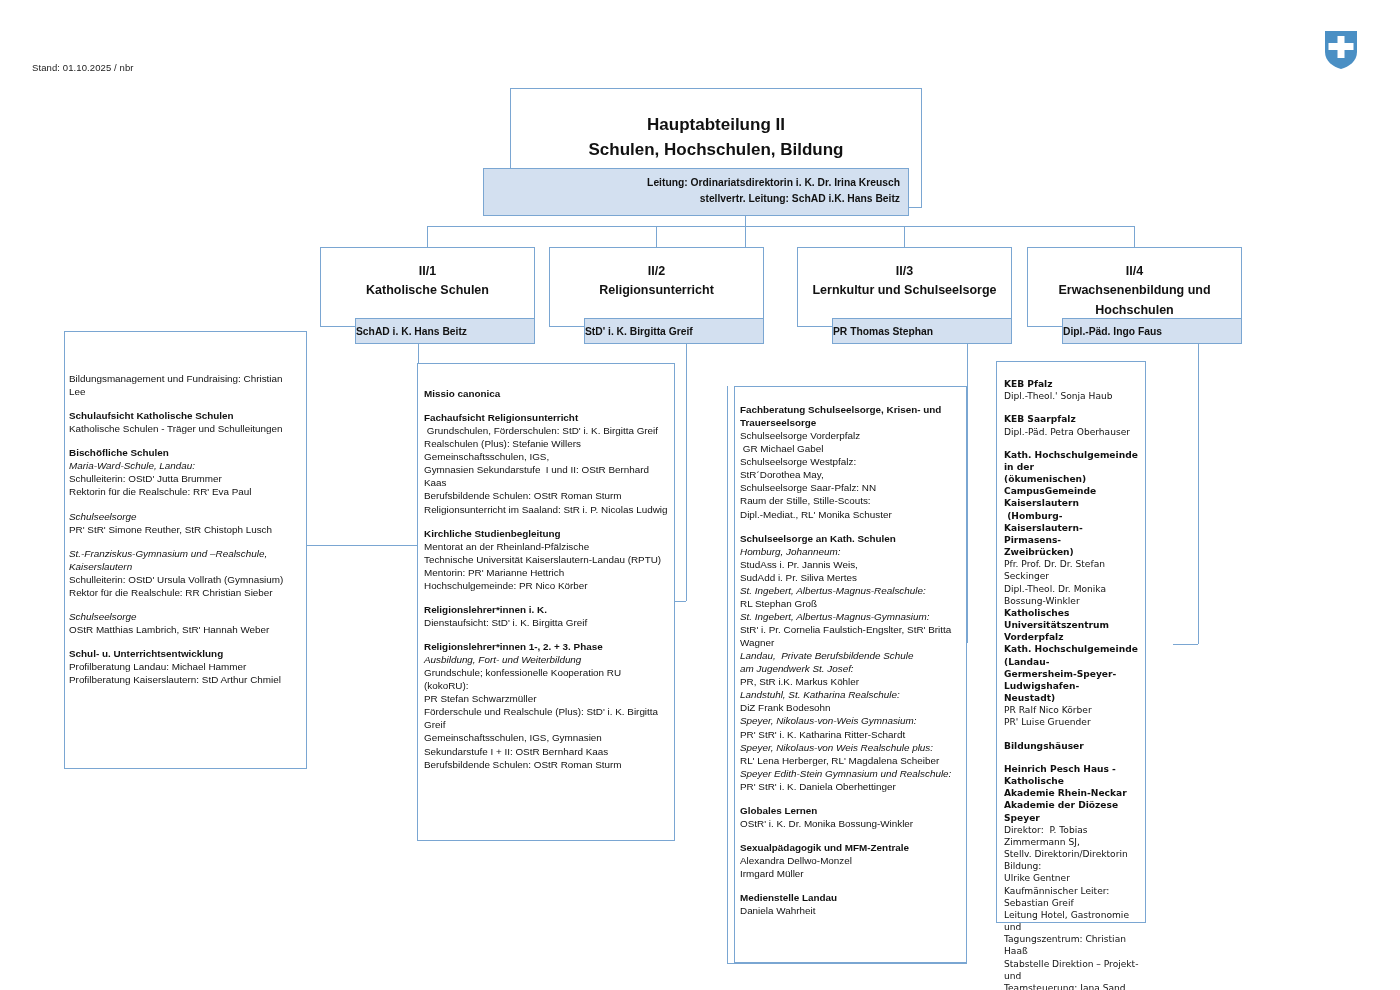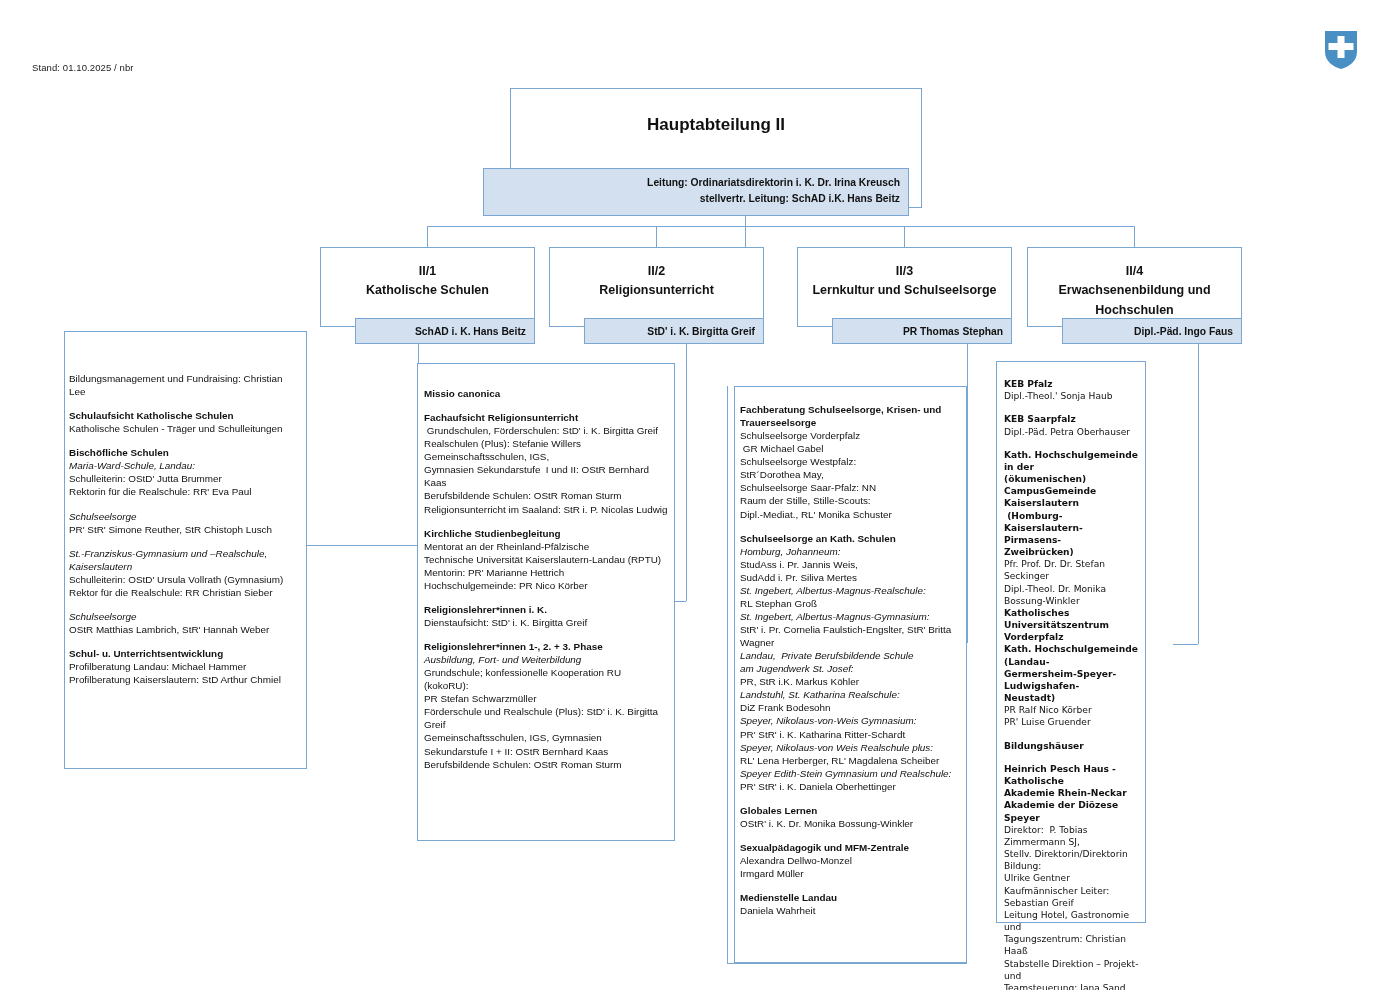--- a/index.html
+++ b/index.html
@@ -118,21 +118,21 @@
     line-height: 1.55;
   }
   .dept .dtitle .code { display: block; }
   .dept .dtitle .name { display: block; }
 
   .deptlead {
     height: 26px;
     z-index: 2;
   }
   .deptlead .ln {
-    text-align: right;
+    text-align: left;
     font-size: 10.3px;
     font-weight: bold;
     padding-right: 8px;
     line-height: 26px;
     white-space: nowrap;
   }
 
   
   #d1 { left: 320px; top: 247px; width: 215px; }
   #d1lead { left: 355px; top: 318px; width: 180px; }
@@ -210,20 +210,21 @@
 
 <div class="line v abs" style="left:1198px; top:344px; height:300px;"></div>
 <div class="line h abs" style="left:1173px; top:644px; width:25px;"></div>
 
 <div class="line v abs" style="left:727px; top:386px; height:577px;"></div>
 <div class="line h abs" style="left:727px; top:963px; width:240px;"></div>
 
 <div class="box" id="root-box">
   <div id="root-title">
     <span>Hauptabteilung II</span>
+    <span class="l2">Schulen, Hochschulen, Bildung</span>
   </div>
 </div>
 <div class="box fill" id="root-lead">
   <div class="ln">Leitung: Ordinariatsdirektorin i. K. Dr. Irina Kreusch</div>
   <div class="ln">stellvertr. Leitung: SchAD i.K. Hans Beitz</div>
 </div>
 
 <div class="box dept" id="d1">
   <div class="dtitle">
     <span class="code">II/1</span>

